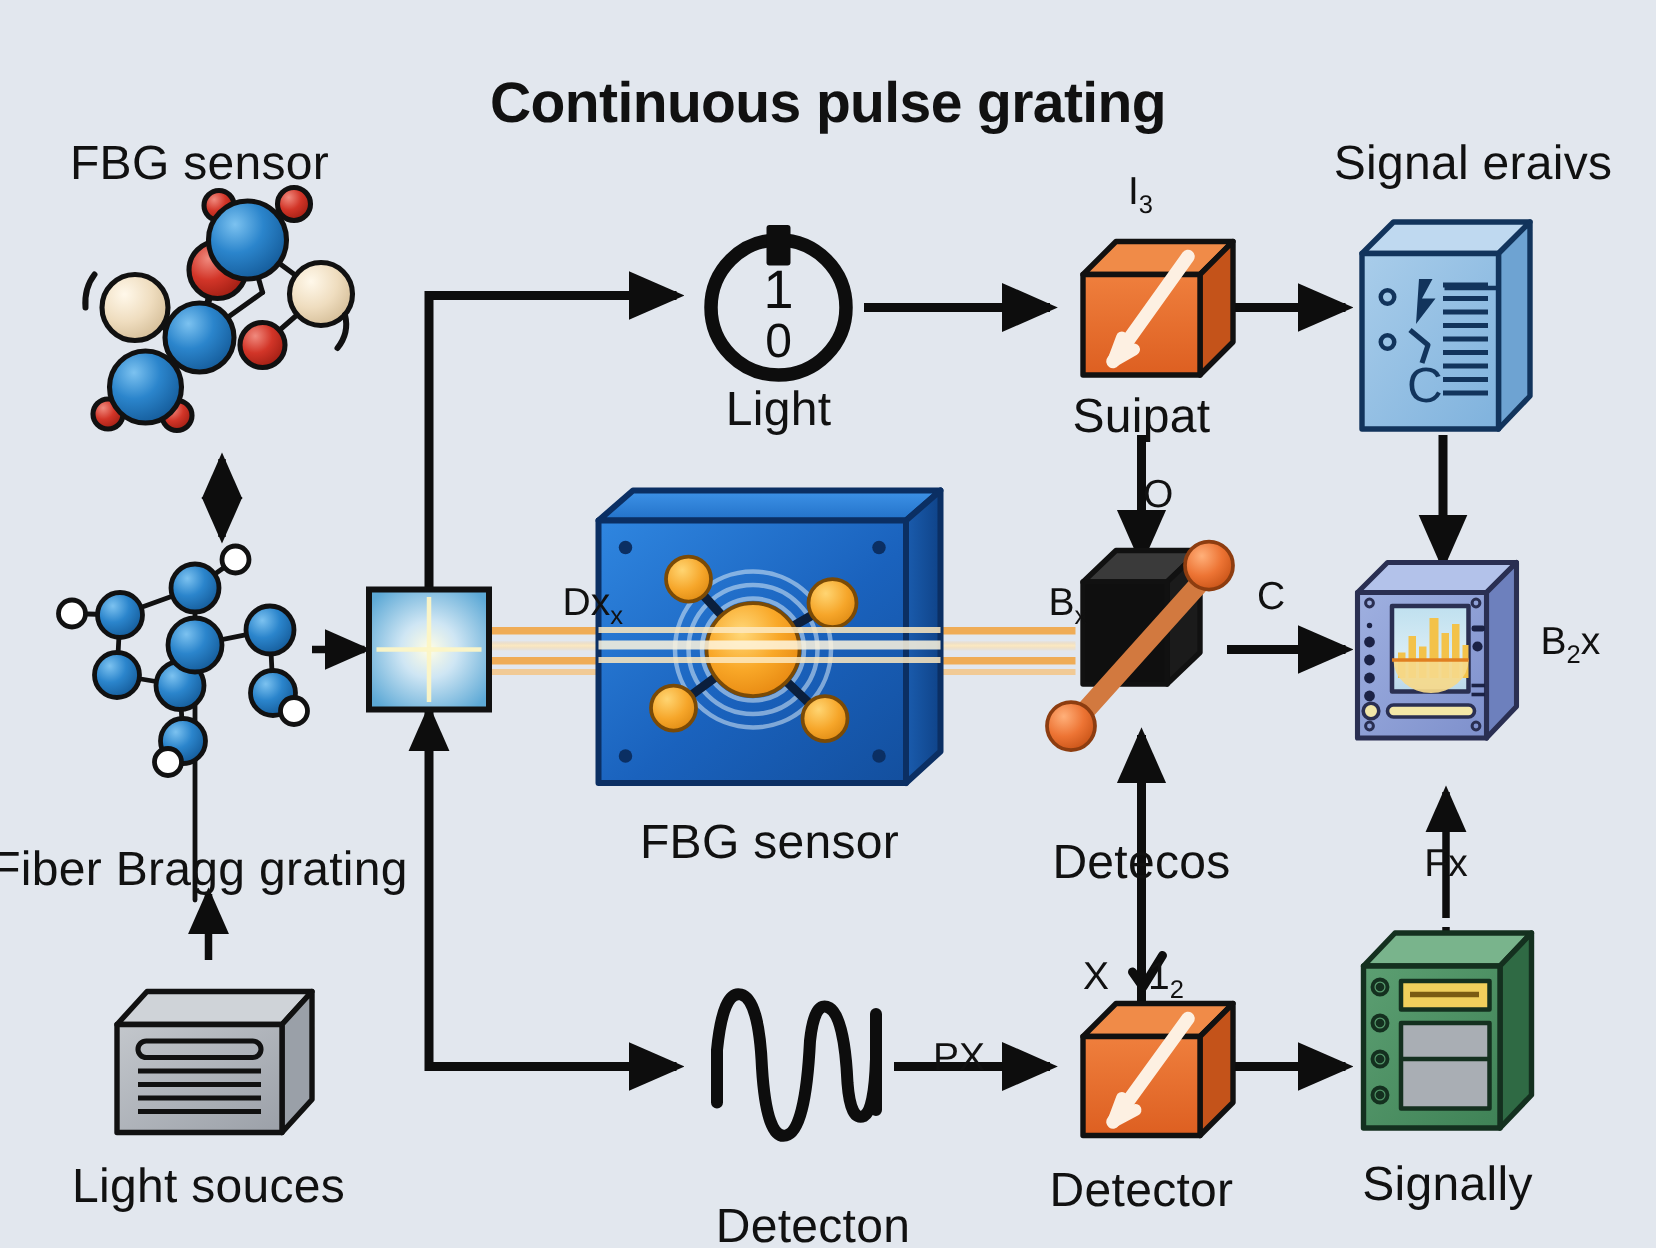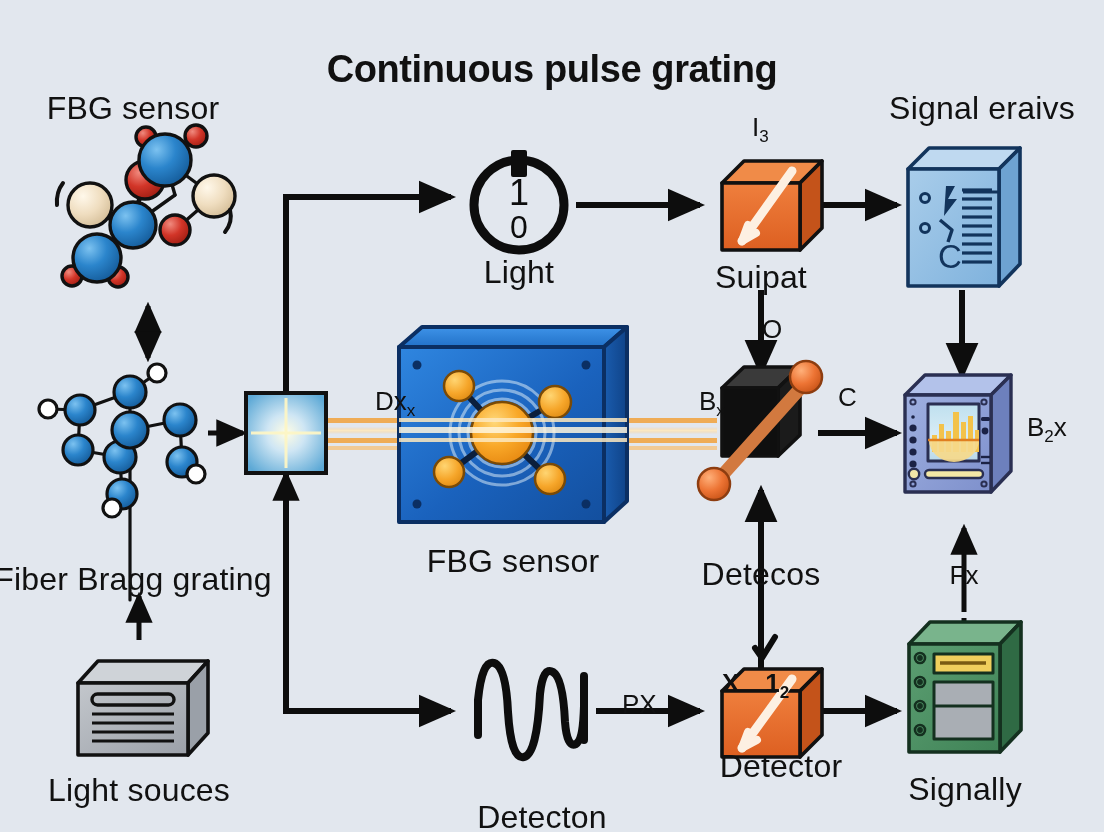--- a/index.html
+++ b/index.html
@@ -383,36 +383,36 @@
 
   <div class="lbl node-label center" style="left:133px;top:90px;">FBG sensor</div>
   <div class="lbl node-label center" style="left:133px;top:561px;">Fiber Bragg grating</div>
   <div class="lbl node-label center" style="left:139px;top:772px;">Light souces</div>
   <div class="lbl node-label center" style="left:519px;top:254px;text-align:right;">Light</div>
   <div class="lbl node-label center" style="left:761px;top:259px;">Suipat</div>
   <div class="lbl node-label center" style="left:982px;top:90px;">Signal eraivs</div>
   <div class="lbl node-label center" style="left:513px;top:543px;">FBG sensor</div>
   <div class="lbl node-label center" style="left:761px;top:556px;">Detecos</div>
   <div class="lbl node-label center" style="left:542px;top:771px;margin-top:28px;">Detecton</div>
-  <div class="lbl node-label center" style="left:761px;top:748px;margin-left:20px;">Detector</div>
+  <div class="lbl node-label center" style="left:761px;top:775px;">Detector</div>
   <div class="lbl node-label center" style="left:965px;top:771px;">Signally</div>
 
   <div class="lbl edge-label" style="left:335px;top:386px;margin-left:40px;">
     <span>Dx</span><sub>x</sub>
   </div>
   <div class="lbl edge-label" style="left:659px;top:386px;margin-left:40px;">
     <span>B</span><sub>x</sub>
   </div>
   <div class="lbl edge-label" style="left:752px;top:112px;">
     <span>I</span><sub>3</sub>
   </div>
   <div class="lbl edge-label" style="left:762px;top:314px;">O</div>
   <div class="lbl edge-label" style="left:838px;top:382px;">C</div>
   <div class="lbl edge-label" style="left:1027px;top:412px;">
     <span>B</span><sub>2</sub><span>x</span>
   </div>
   <div class="lbl edge-label center" style="left:964px;top:560px;">Fx</div>
   <div class="lbl edge-label" style="left:622px;top:689px;">PX</div>
-  <div class="lbl edge-label" style="left:722px;top:668px;font-weight:bold;">
+  <div class="lbl edge-label" style="left:722px;top:635px;">
     <span>X</span><span style="display:inline-block;width:26px"></span><span>1</span><sub>2</sub>
   </div>
 
 </div>
 
 </body></html>

